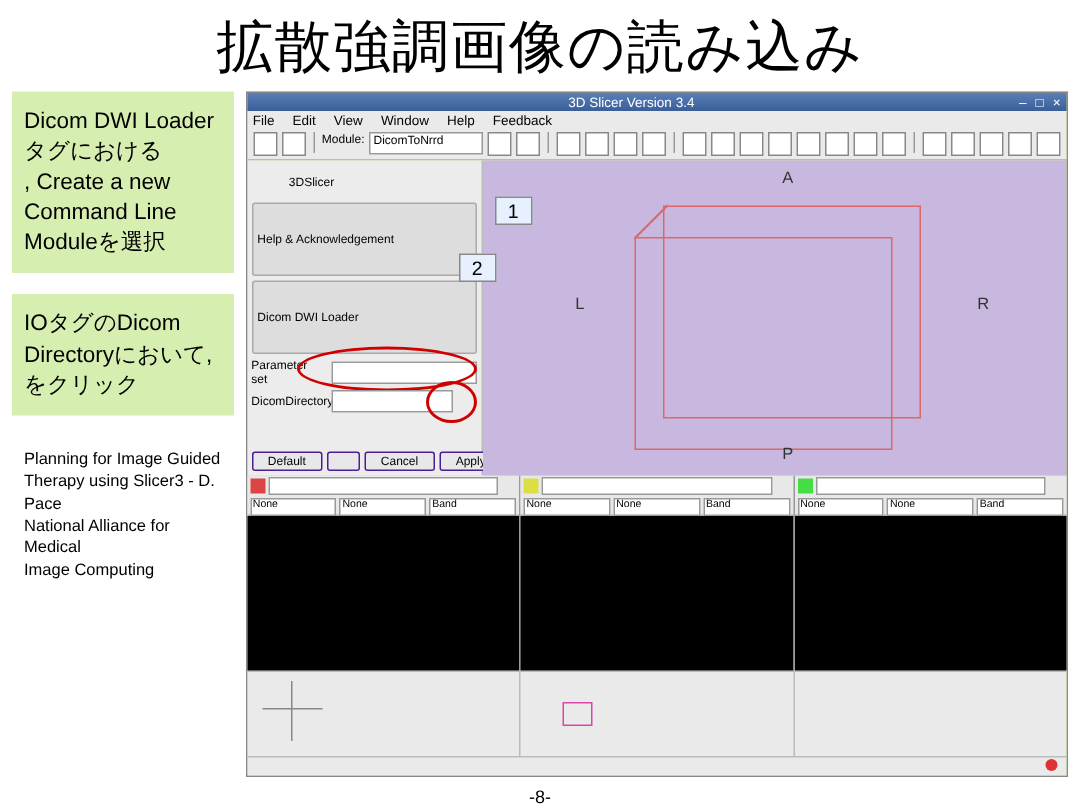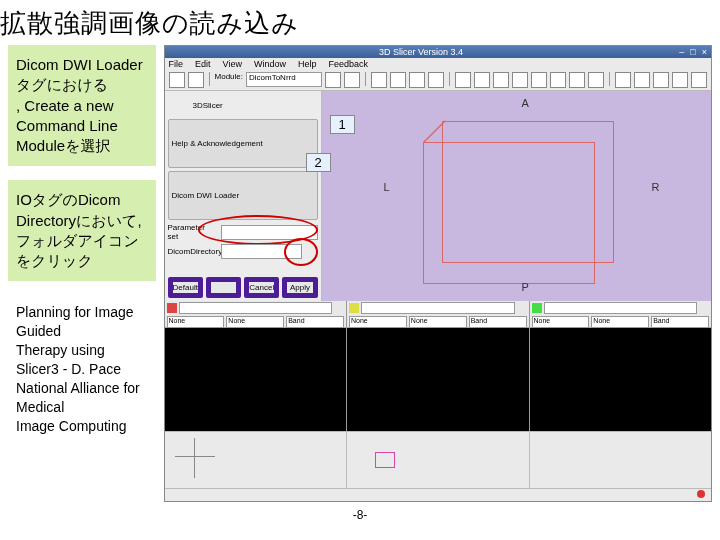--- a/index.html
+++ b/index.html
@@ -1,36 +1,36 @@
 <!DOCTYPE html>
 <html><head>
 <meta charset="utf-8">
 <style>
   body{margin:0;width:720px;height:540px;font-family:"Helvetica Neue",Arial,sans-serif;background:#fff;overflow:hidden}
-  .title{font-size:26px;font-weight:500;text-align:left;padding:6px 0 4px;letter-spacing:1px}
+  .title{font-size:38px;font-weight:500;text-align:center;padding:6px 0 4px;letter-spacing:1px}
   .body{display:flex;gap:8px;padding:0 8px}
   .left{width:186px;display:flex;flex-direction:column;gap:14px}
   .callout{background:#d7eeb1;padding:10px 8px;font-size:15px;line-height:1.35}
-  .credit{font-size:14px;line-height:1.35;padding:8px}
+  .credit{font-size:11px;line-height:1.35;padding:8px}
   .right{flex:1;border:1px solid #888;position:relative;background:#bef264;font-size:8px}
   .win-title{background:linear-gradient(#5a7fb8,#3a5f98);color:#fff;padding:1px 4px;display:flex;gap:6px;font-size:9px}
   .win-title .spacer{flex:1}
   .menubar{background:#eaeaea;padding:1px 4px;display:flex;gap:12px;font-size:9px}
   .toolbar{background:#eaeaea;padding:2px 4px;display:flex;gap:3px;border-bottom:1px solid #bbb}
   .toolbar .ico{width:14px;height:14px;border:1px solid #888;background:#fff;display:inline-block}
   .toolbar .sep{width:1px;height:14px;background:#999;margin:0 2px}
   .middle{display:flex;height:210px}
   .panel{width:150px;background:#ececec;border-right:1px solid #bbb;padding:3px;font-size:8px;display:flex;flex-direction:column;gap:3px}
   .panel .hdr{background:#ddd;border:1px solid #aaa;padding:19px 3px;border-radius:2px}
   .panel .row{display:flex;align-items:center;gap:3px}
   .panel .lbl{width:50px}
   .panel .field{flex:1;border:1px solid #999;background:#fff;height:13px;padding:0 2px;display:flex;align-items:center}
   .panel .dropdown{flex:1;border:1px solid #999;background:#fff;height:13px;padding:0 2px;position:relative}
   .panel .btnrow{display:flex;gap:3px;margin-top:4px}
-  .panel .btn{flex:1;border:5px solid #4c1d95;background:#e8e8e8;text-align:center;padding:1px 0;border-radius:2px}
+  .panel .btn{flex:1;border:1px solid #4c1d95;background:#e8e8e8;text-align:center;padding:1px 10px;border-radius:2px}
   .circle{position:absolute;border:2px solid #d10000;border-radius:50%;pointer-events:none}
   .view3d{flex:1;background:#c8b8e0;position:relative}
   .cube{position:absolute;left:120px;top:30px;width:170px;height:140px;border:1px solid #d66}
   .cube::before,.cube::after{content:"";position:absolute;border:1px solid #d66}
   .cube::before{left:-20px;top:20px;width:170px;height:140px}
   .cube::after{left:-20px;top:20px;width:20px;height:0;border-top:1px solid #d66;transform-origin:left;transform:skewY(-45deg)}
   .axis-label{position:absolute;font-size:11px;color:#333}
   .num-badge{position:absolute;background:#e6f0ff;border:1px solid #888;padding:1px 8px;font-size:13px}
   .slices{display:flex;height:130px;background:#ddd}
   .slice{flex:1;border-left:1px solid #999;display:flex;flex-direction:column}
@@ -61,21 +61,20 @@
     <div class="callout">
       <div>Dicom DWI Loader</div>
       <div>タグにおける</div>
       <div>, Create a new</div>
       <div>Command Line</div>
       <div>Moduleを選択</div>
     </div>
     <div class="callout">
       <div>IOタグのDicom</div>
       <div>Directoryにおいて,</div>
-      <div>フォルダアイコン</div>
       <div>をクリック</div>
     </div>
     <div class="credit">
       <div>Planning for Image Guided</div>
       <div>Therapy using Slicer3 - D. Pace</div>
       <div>National Alliance for Medical</div>
       <div>Image Computing</div>
     </div>
   </div>
 

